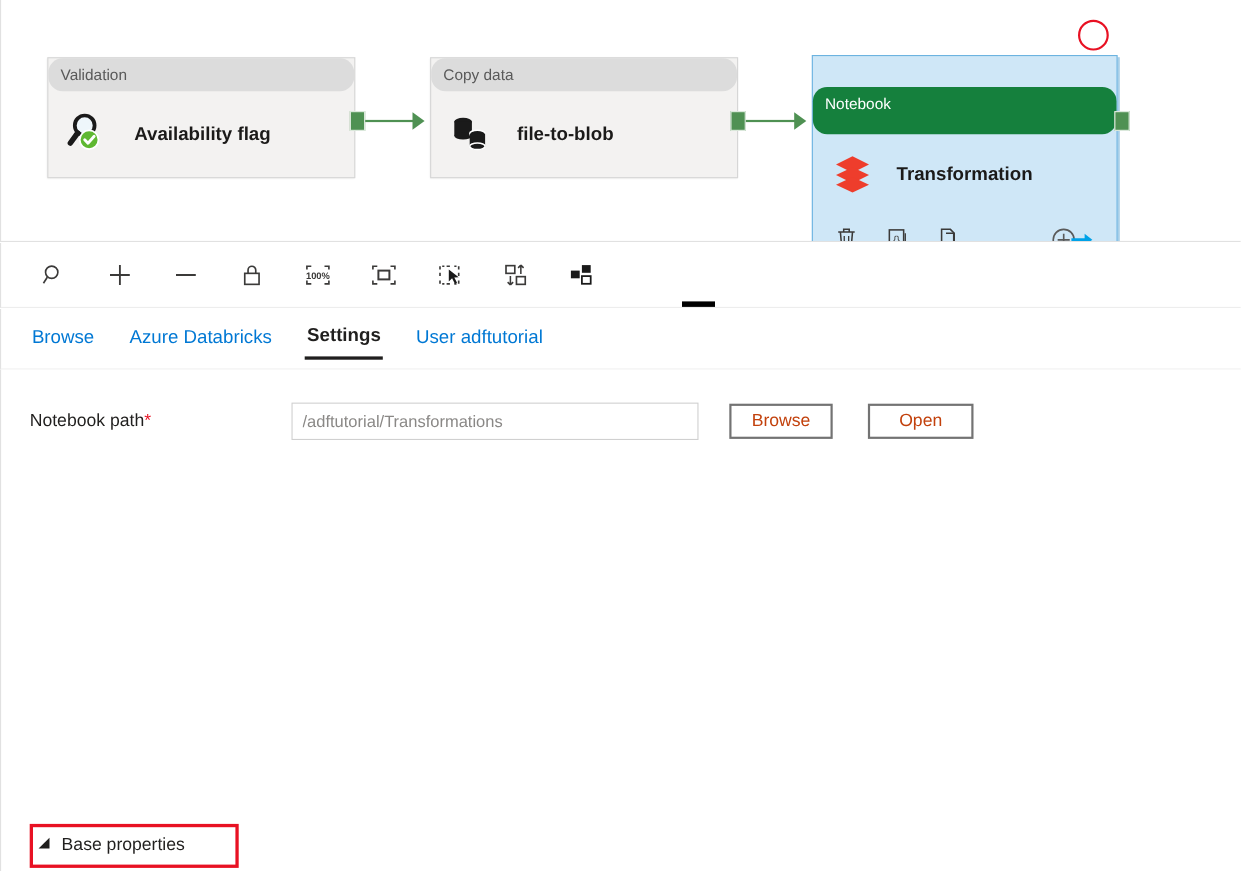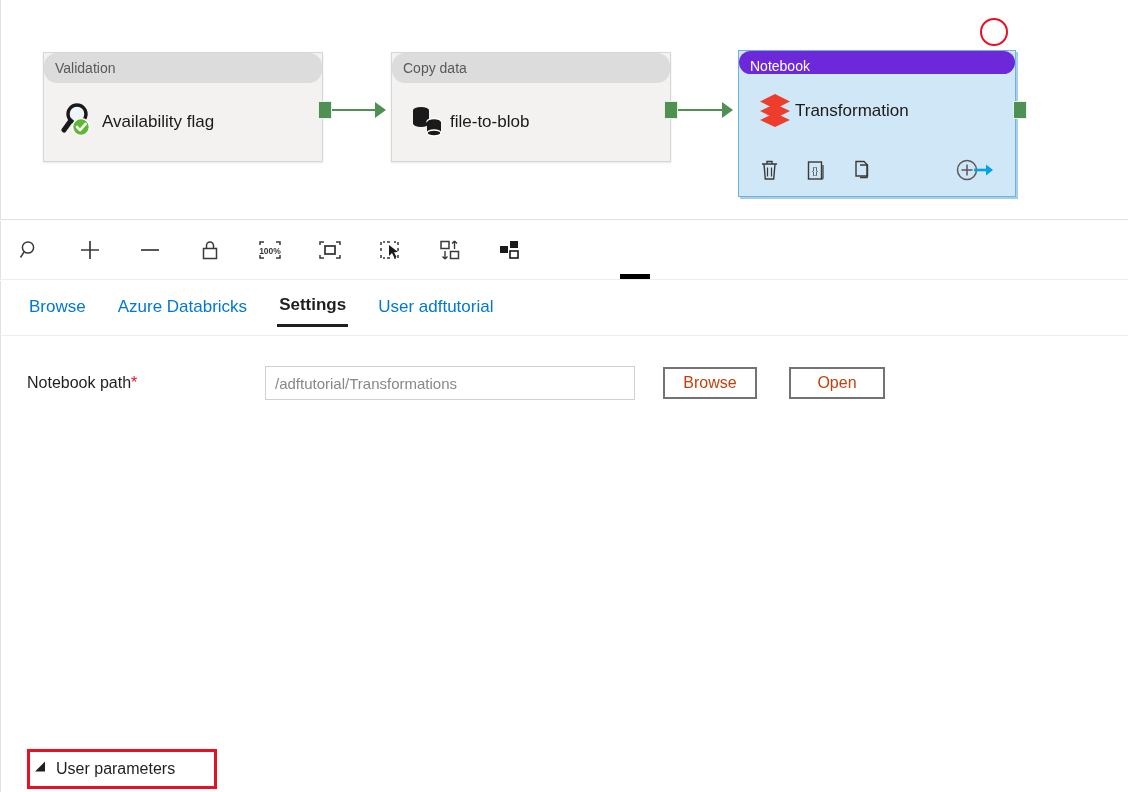--- a/index.html
+++ b/index.html
@@ -48,41 +48,44 @@
   .activity .act-body {
     height: 78px;
     display: flex;
     align-items: center;
     padding-left: 16px;
     box-sizing: border-box;
   }
   .activity .act-label {
     font-size: 17px;
     color: #1b1a19;
+    margin-left: 20px;
     white-space: nowrap;
+    font-weight: bold;
   }
 
   
   #act-validation { left: 42px; top: 52px; }
   
   #act-copy { left: 390px; top: 52px; }
 
   
   #act-notebook {
     left: 737px; top: 50px;
     width: 278px;
     background: #cfe7f7;
     border: 1px solid #6cb3e0;
     box-shadow: 2px 2px 0 0 #a8cfe8;
   }
   #act-notebook .act-header {
-    background: #6d28d9;
+    background: #15803d;
     color: #ffffff;
-    height: 23px;
+    height: 43px;
     line-height: 31px;
+    margin-top: 28px;
   }
   #act-notebook .act-body {
     height: 74px;
   }
   #act-notebook .act-label { color: #1b1a19; }
   .act-toolbar {
     height: 48px;
     display: flex;
     align-items: center;
     padding: 0 18px 0 20px;
@@ -126,21 +129,21 @@
   .graph-toolbar {
     position: absolute;
     left: 0; top: 221px;
     width: 1128px; height: 59px;
     background: #ffffff;
     border-left: 1px solid #e1e1e1;
     border-bottom: 1px solid #ededed;
     box-sizing: border-box;
     display: flex;
     align-items: center;
-    padding-left: 12px;
+    padding-left: 31px;
     gap: 26px;
   }
   .tb-btn {
     width: 34px; height: 34px;
     display: flex; align-items: center; justify-content: center;
     cursor: pointer;
   }
 
   .drag-handle {
     position: absolute;
@@ -421,16 +424,16 @@
     <span class="field-label">
       <span>Notebook path</span><span class="req-star">*</span>
     </span>
     <input class="path-input" type="text" value="/adftutorial/Transformations" style="">
     <button class="link-btn">Browse</button>
     <button class="link-btn open-btn">Open</button>
   </div>
 
   <div class="bp-annot">
     <span class="bp-caret"></span>
-    <span class="bp-title">User parameters</span>
+    <span class="bp-title">Base properties</span>
   </div>
 
 </div>
 
 </body></html>

